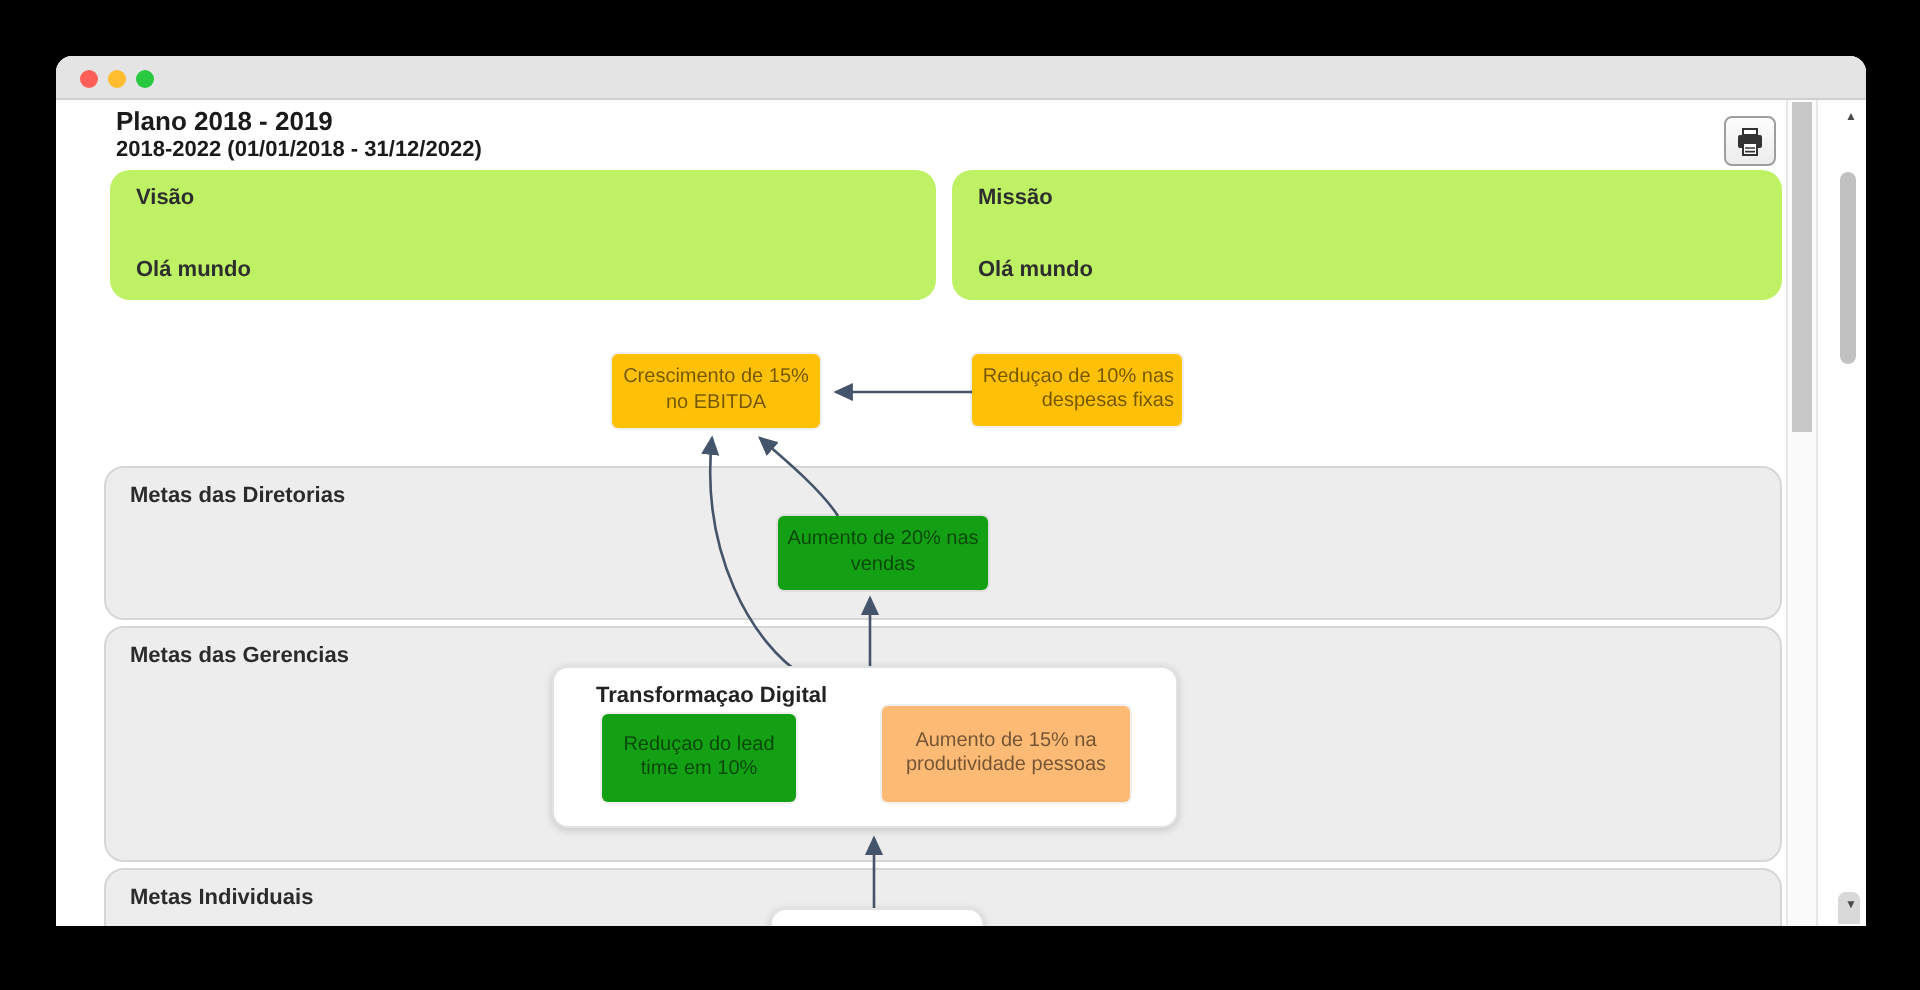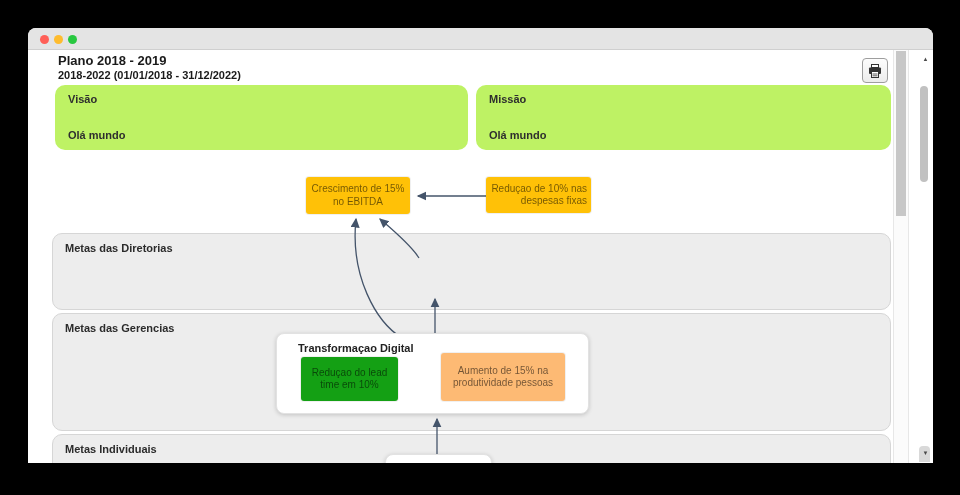--- a/index.html
+++ b/index.html
@@ -142,20 +142,23 @@
       <path d="M407,288 L407,249" marker-end="url(#ah)"></path>
       <path d="M409,404 L409,369" marker-end="url(#ah)"></path>
     </svg>
 
     <div class="goal goal-ebitda" style="background: rgb(255, 193, 7);">
       <span>Crescimento de 15% no EBITDA</span>
     </div>
     <div class="goal goal-despesas" style="background: rgb(255, 193, 7); text-align: right;">
       <span>Reduçao de 10% nas despesas fixas</span>
     </div>
+    <div class="goal goal-vendas" style="background: rgb(20, 160, 20);">
+      <span>Aumento de 20% nas vendas</span>
+    </div>
 
     <div class="group-card group-td">
       <div class="group-title">Transformaçao Digital</div>
       <div class="goal goal-lead" style="background: rgb(20, 160, 20);">
         <span>Reduçao do lead time em 10%</span>
       </div>
       <div class="goal goal-produtividade" style="background: #fdba74;">
         <span>Aumento de 15% na produtividade pessoas</span>
       </div>
     </div>

